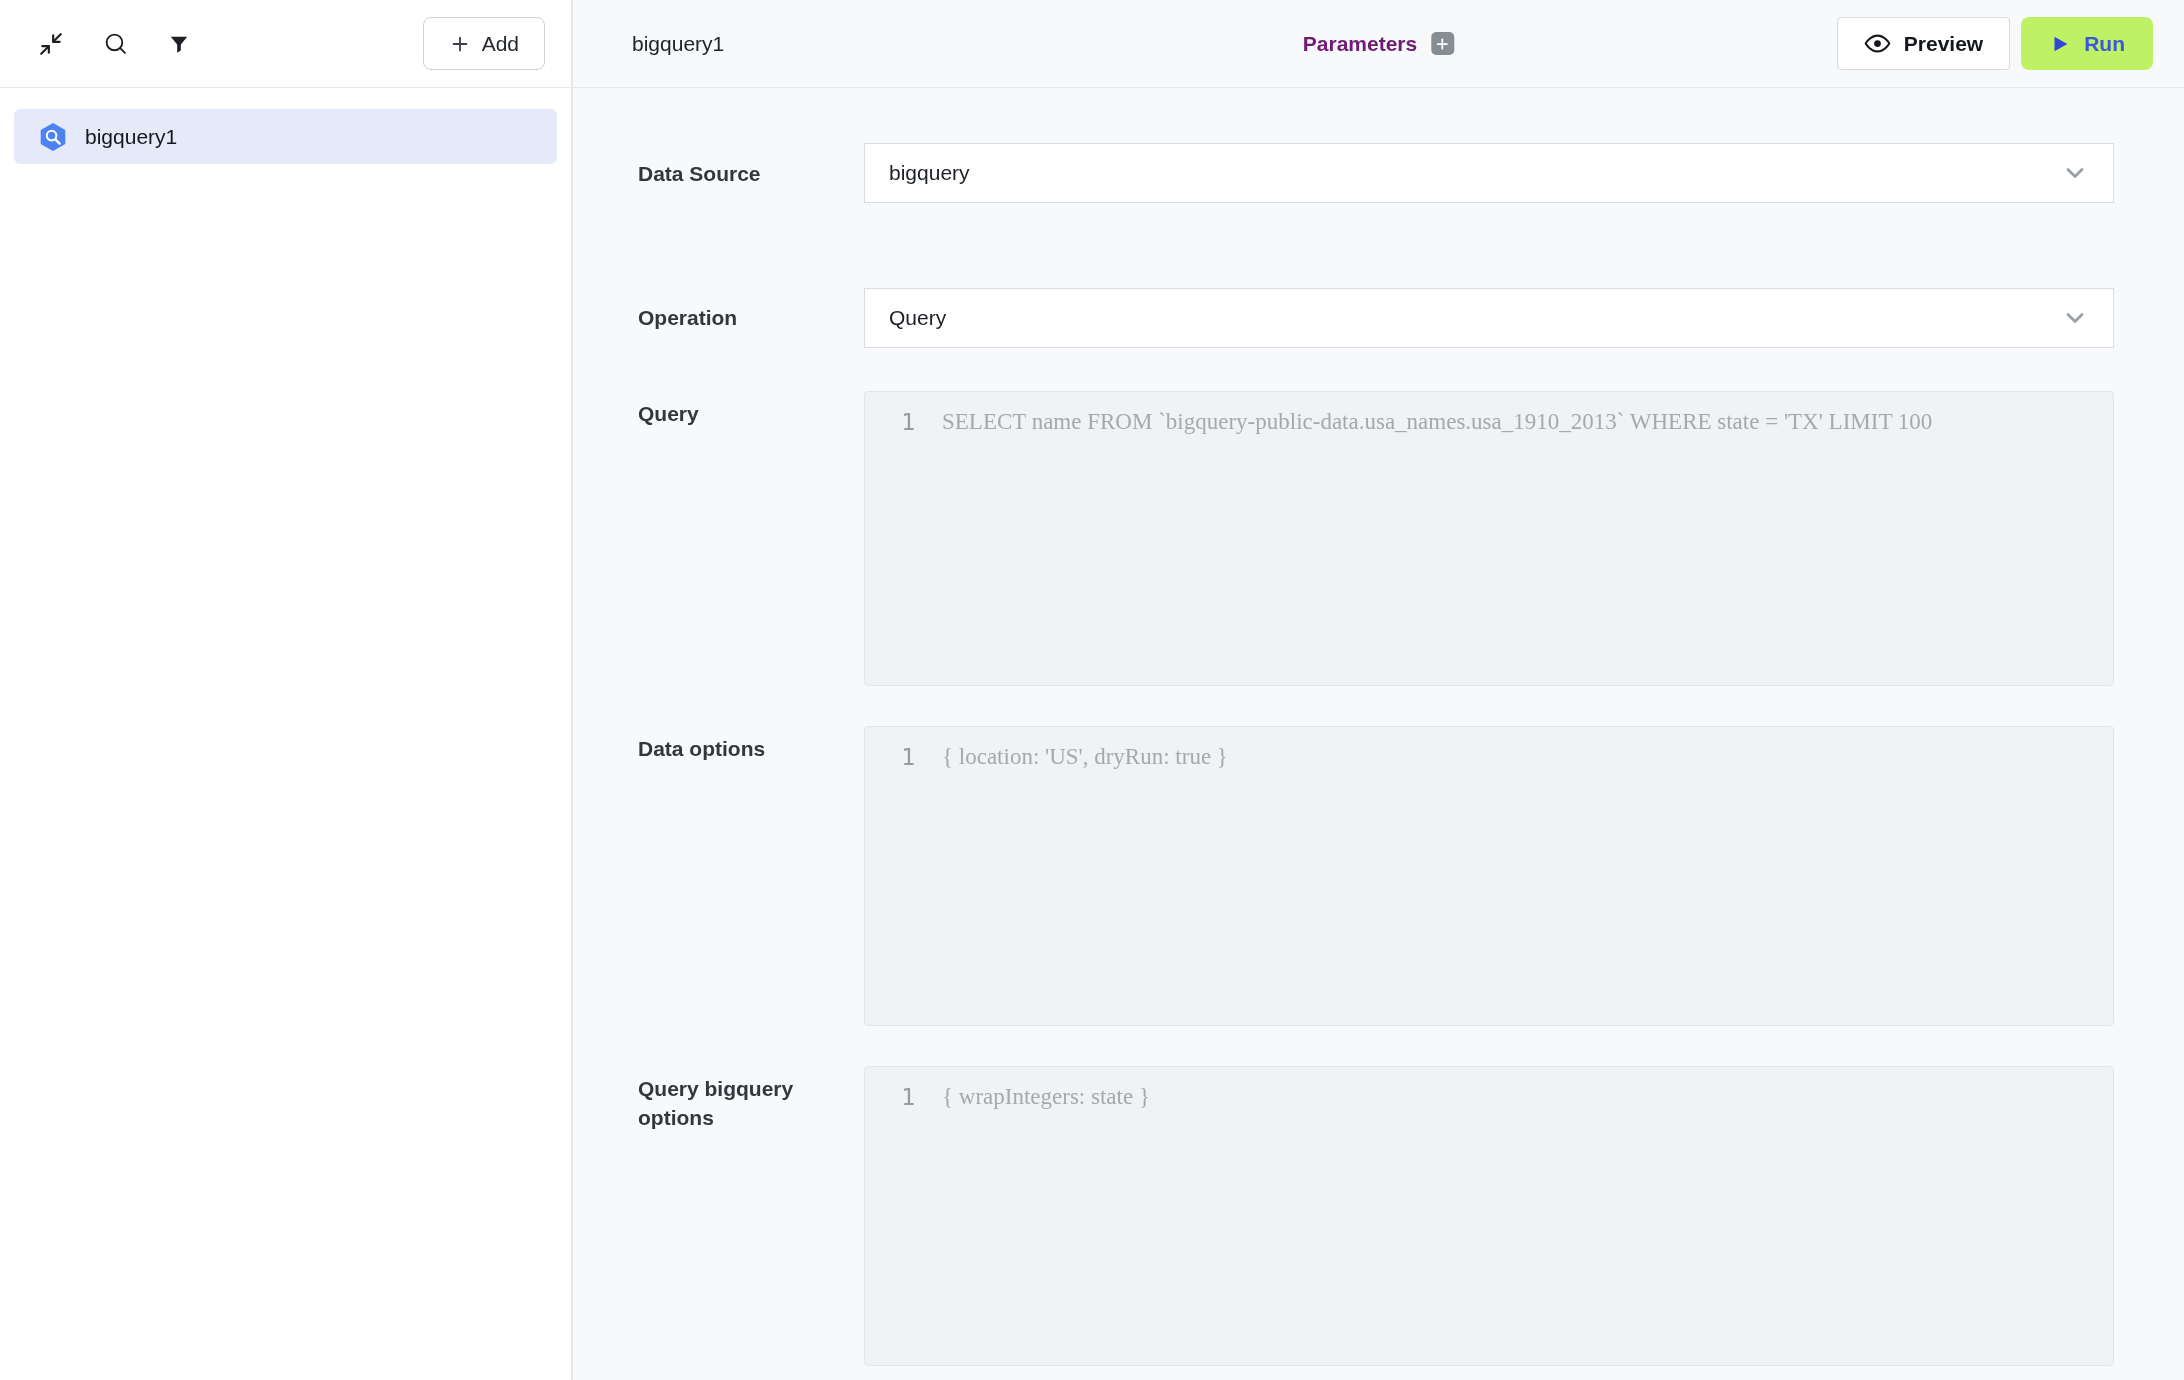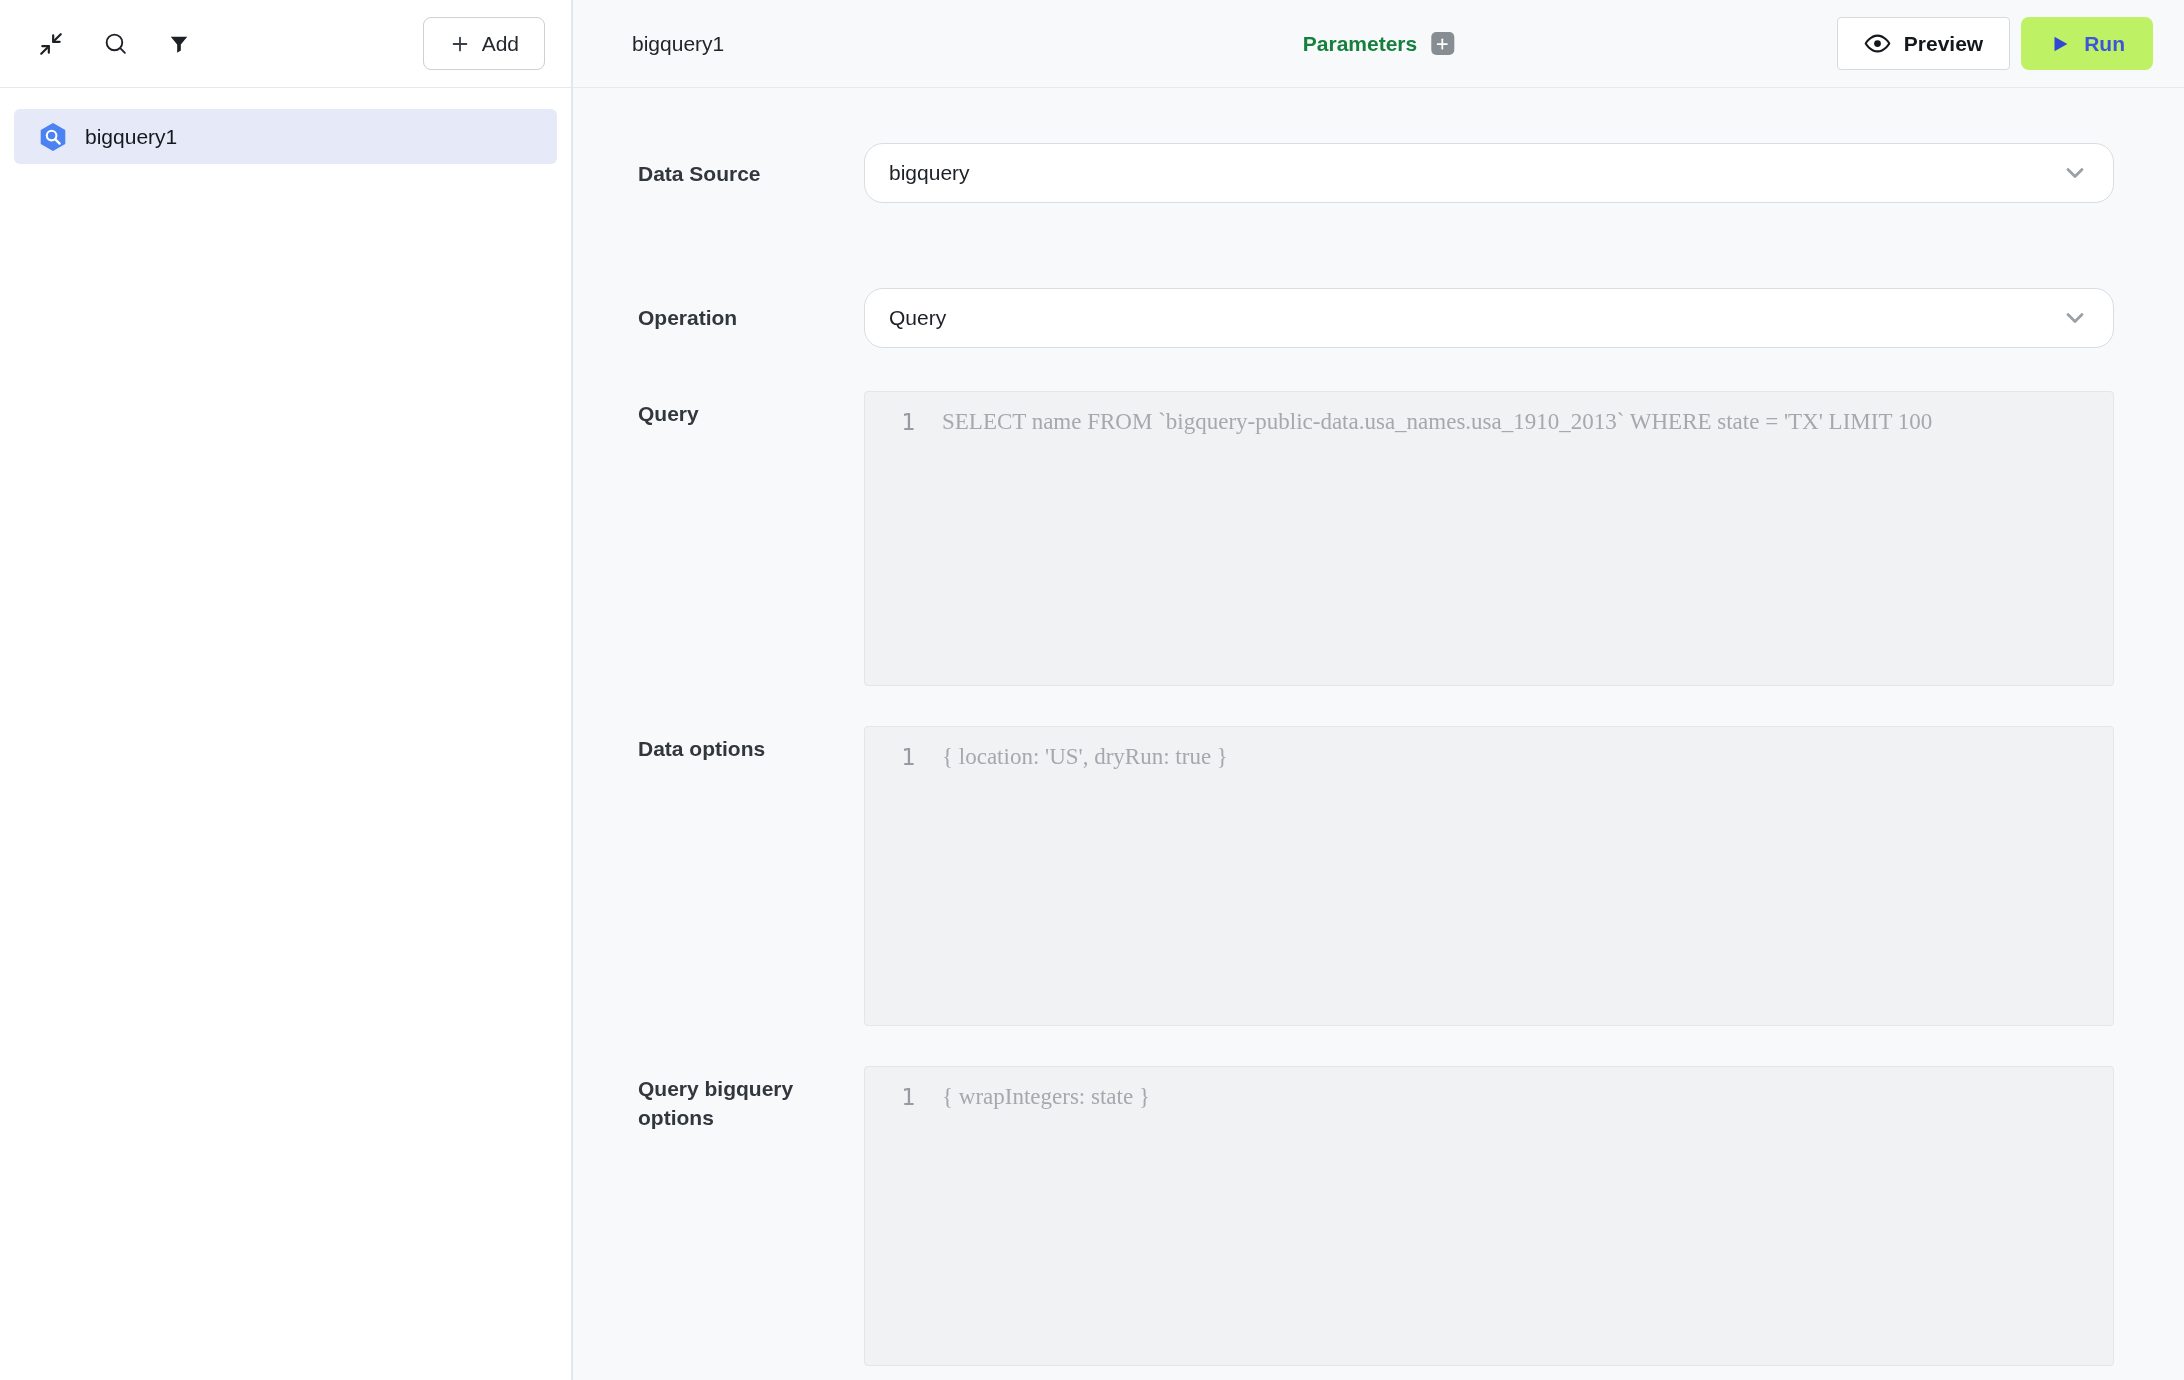--- a/index.html
+++ b/index.html
@@ -60,21 +60,21 @@
     display: flex; align-items: center;
     padding-left: 59px; padding-right: 31px;
     border-bottom: 1.5px solid #e6e8eb;
   }
   .main-title { font-size: 21px; font-weight: 500; color: #212529; }
   .params {
     position: absolute; left: 50%; top: 50%;
     transform: translate(-50%, -50%);
     display: flex; align-items: center; gap: 14px;
   }
-  .params-label { font-size: 21px; font-weight: 600; color: #15803d; }
+  .params-label { font-size: 21px; font-weight: 600; color: #701a75; }
   .param-add {
     width: 23px; height: 23px;
     background: #868d93; border: none; border-radius: 5px;
     display: flex; align-items: center; justify-content: center;
     cursor: pointer;
   }
   .header-actions { margin-left: auto; display: flex; align-items: center; gap: 11px; }
   .preview-btn {
     height: 53px; padding: 0 26px;
     display: flex; align-items: center; gap: 13px;
@@ -99,21 +99,21 @@
     line-height: 29px;
   }
   .row-select { align-items: center; }
   .row-editor { align-items: flex-start; }
   .row-editor .label { padding-top: 8px; }
 
   .select-box {
     flex: 1; height: 60px;
     background: #fff;
     border: 1.5px solid #d9dde2;
-    border-radius: 19px;
+    border-radius: 0;
     display: flex; align-items: center;
     padding: 0 24px;
     font-size: 21px; color: #1d2126;
     cursor: pointer;
   }
   .select-box .chev { margin-left: auto; display: flex; }
 
   .editor {
     flex: 1;
     background: #f0f2f4;

